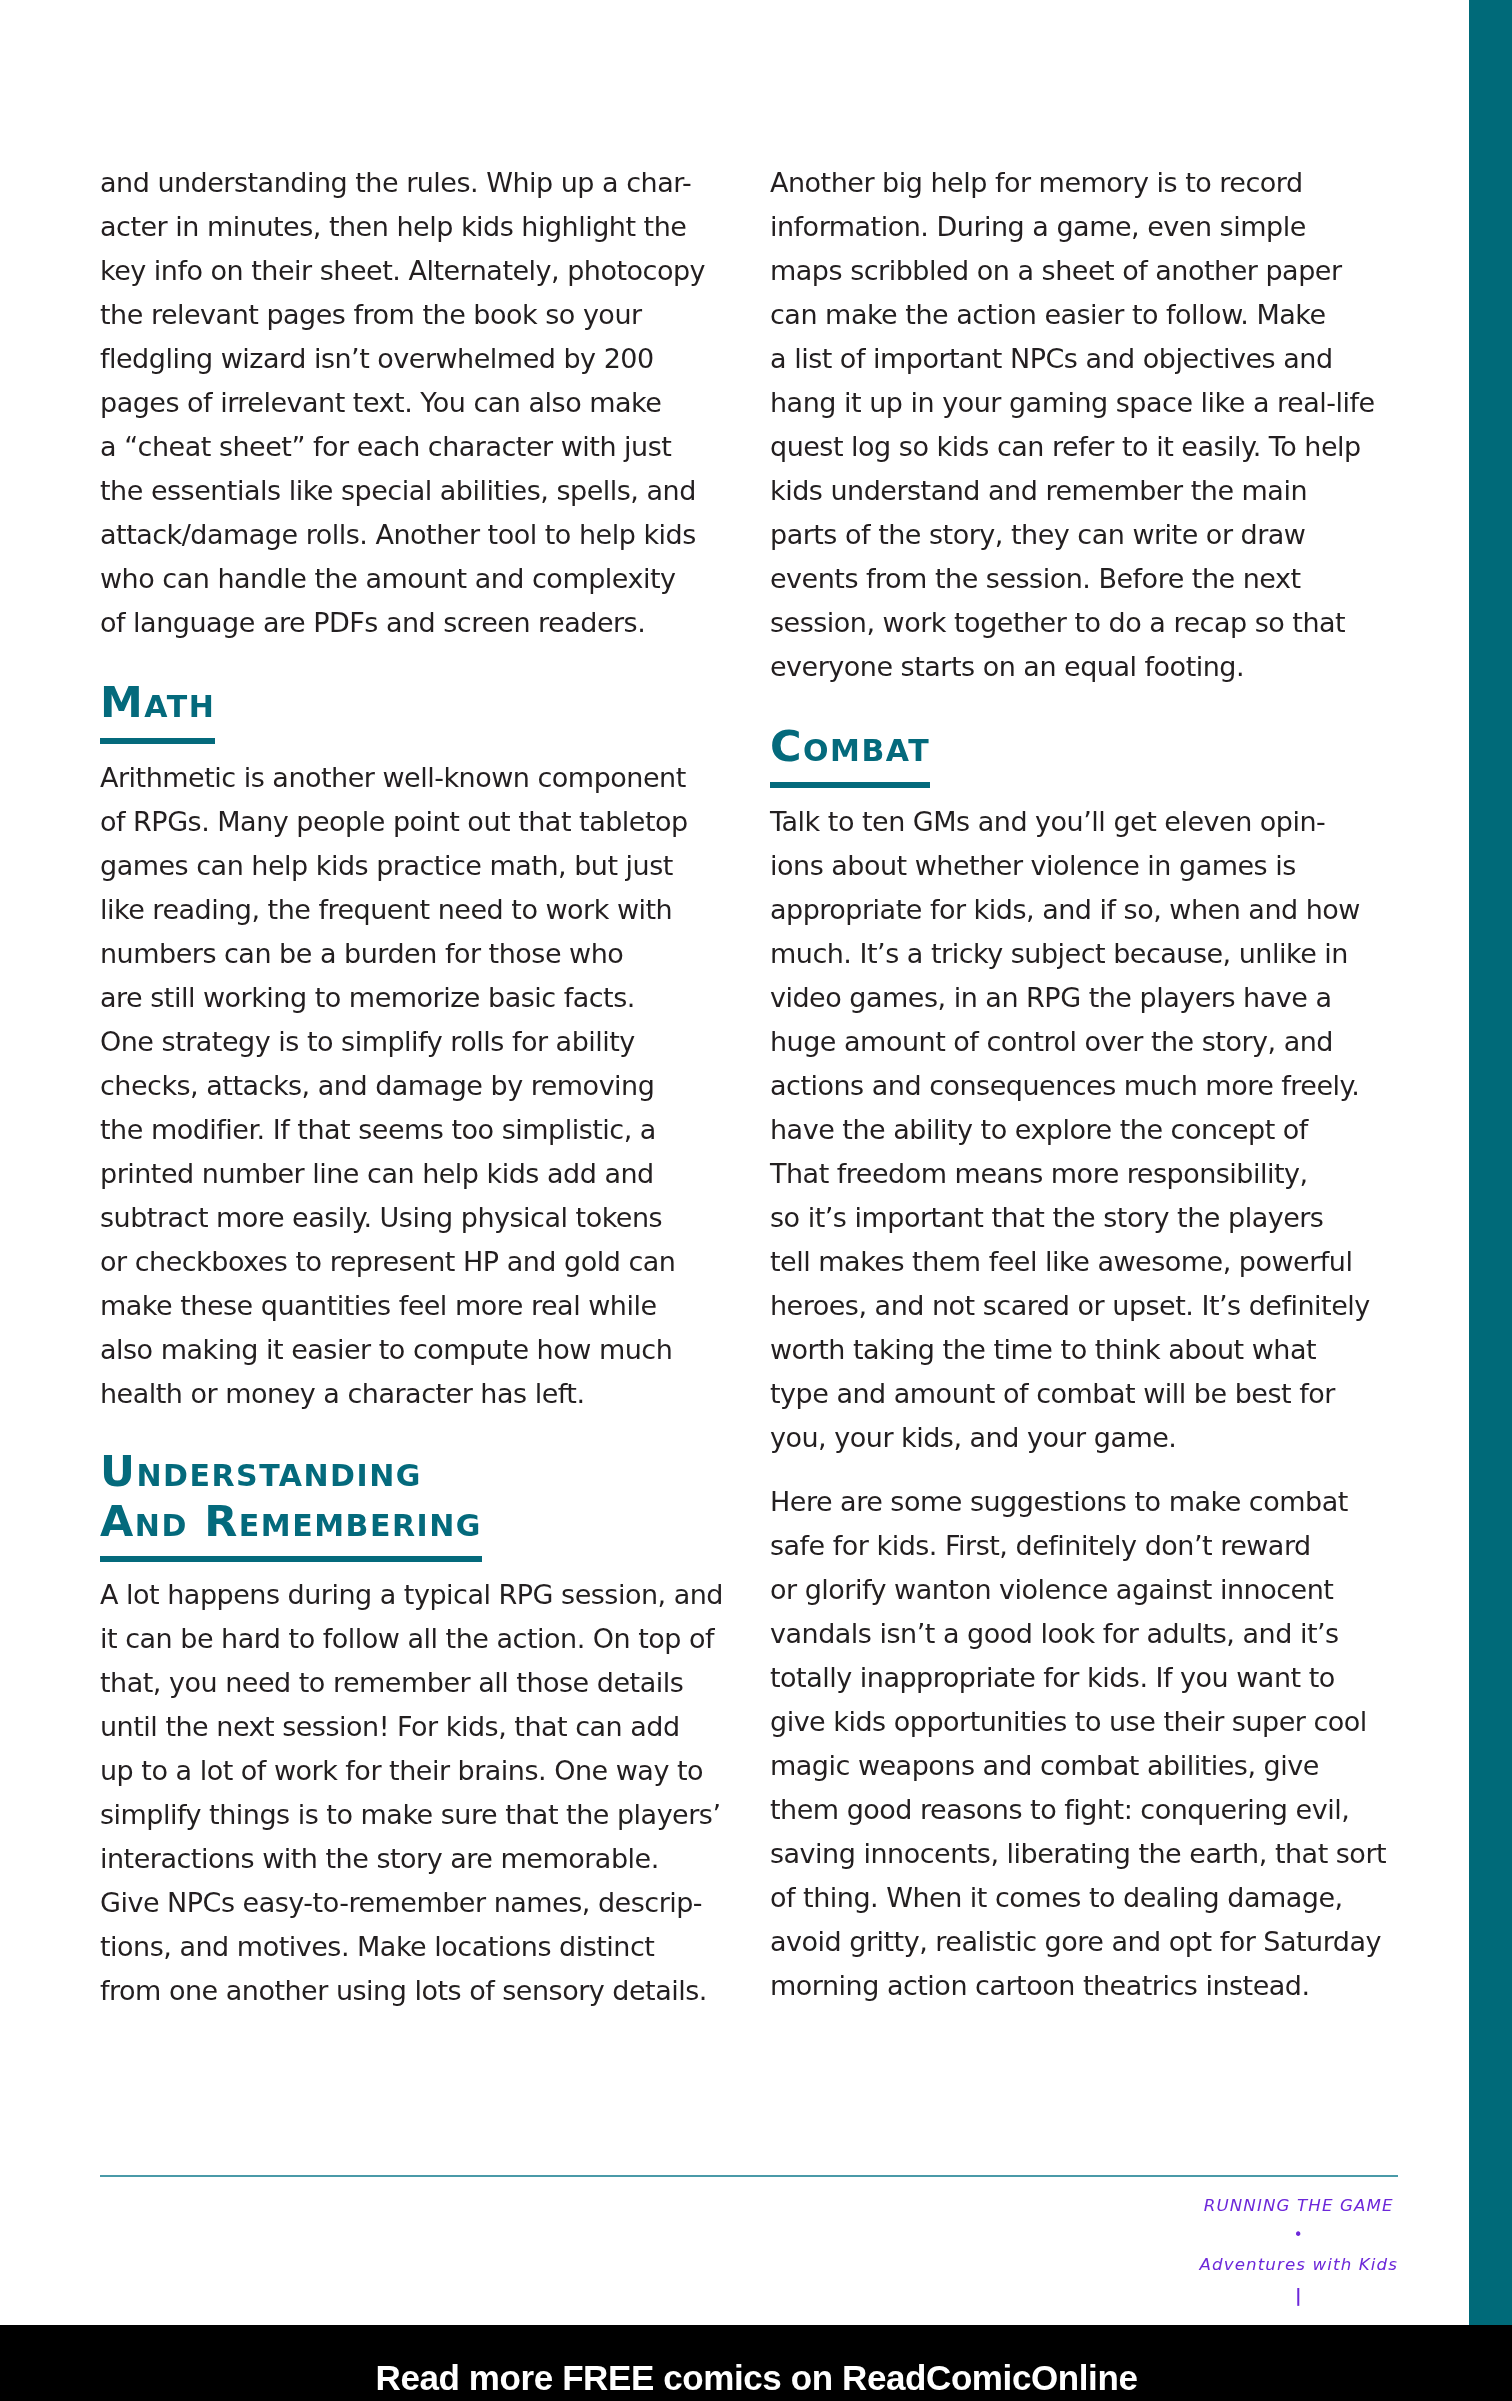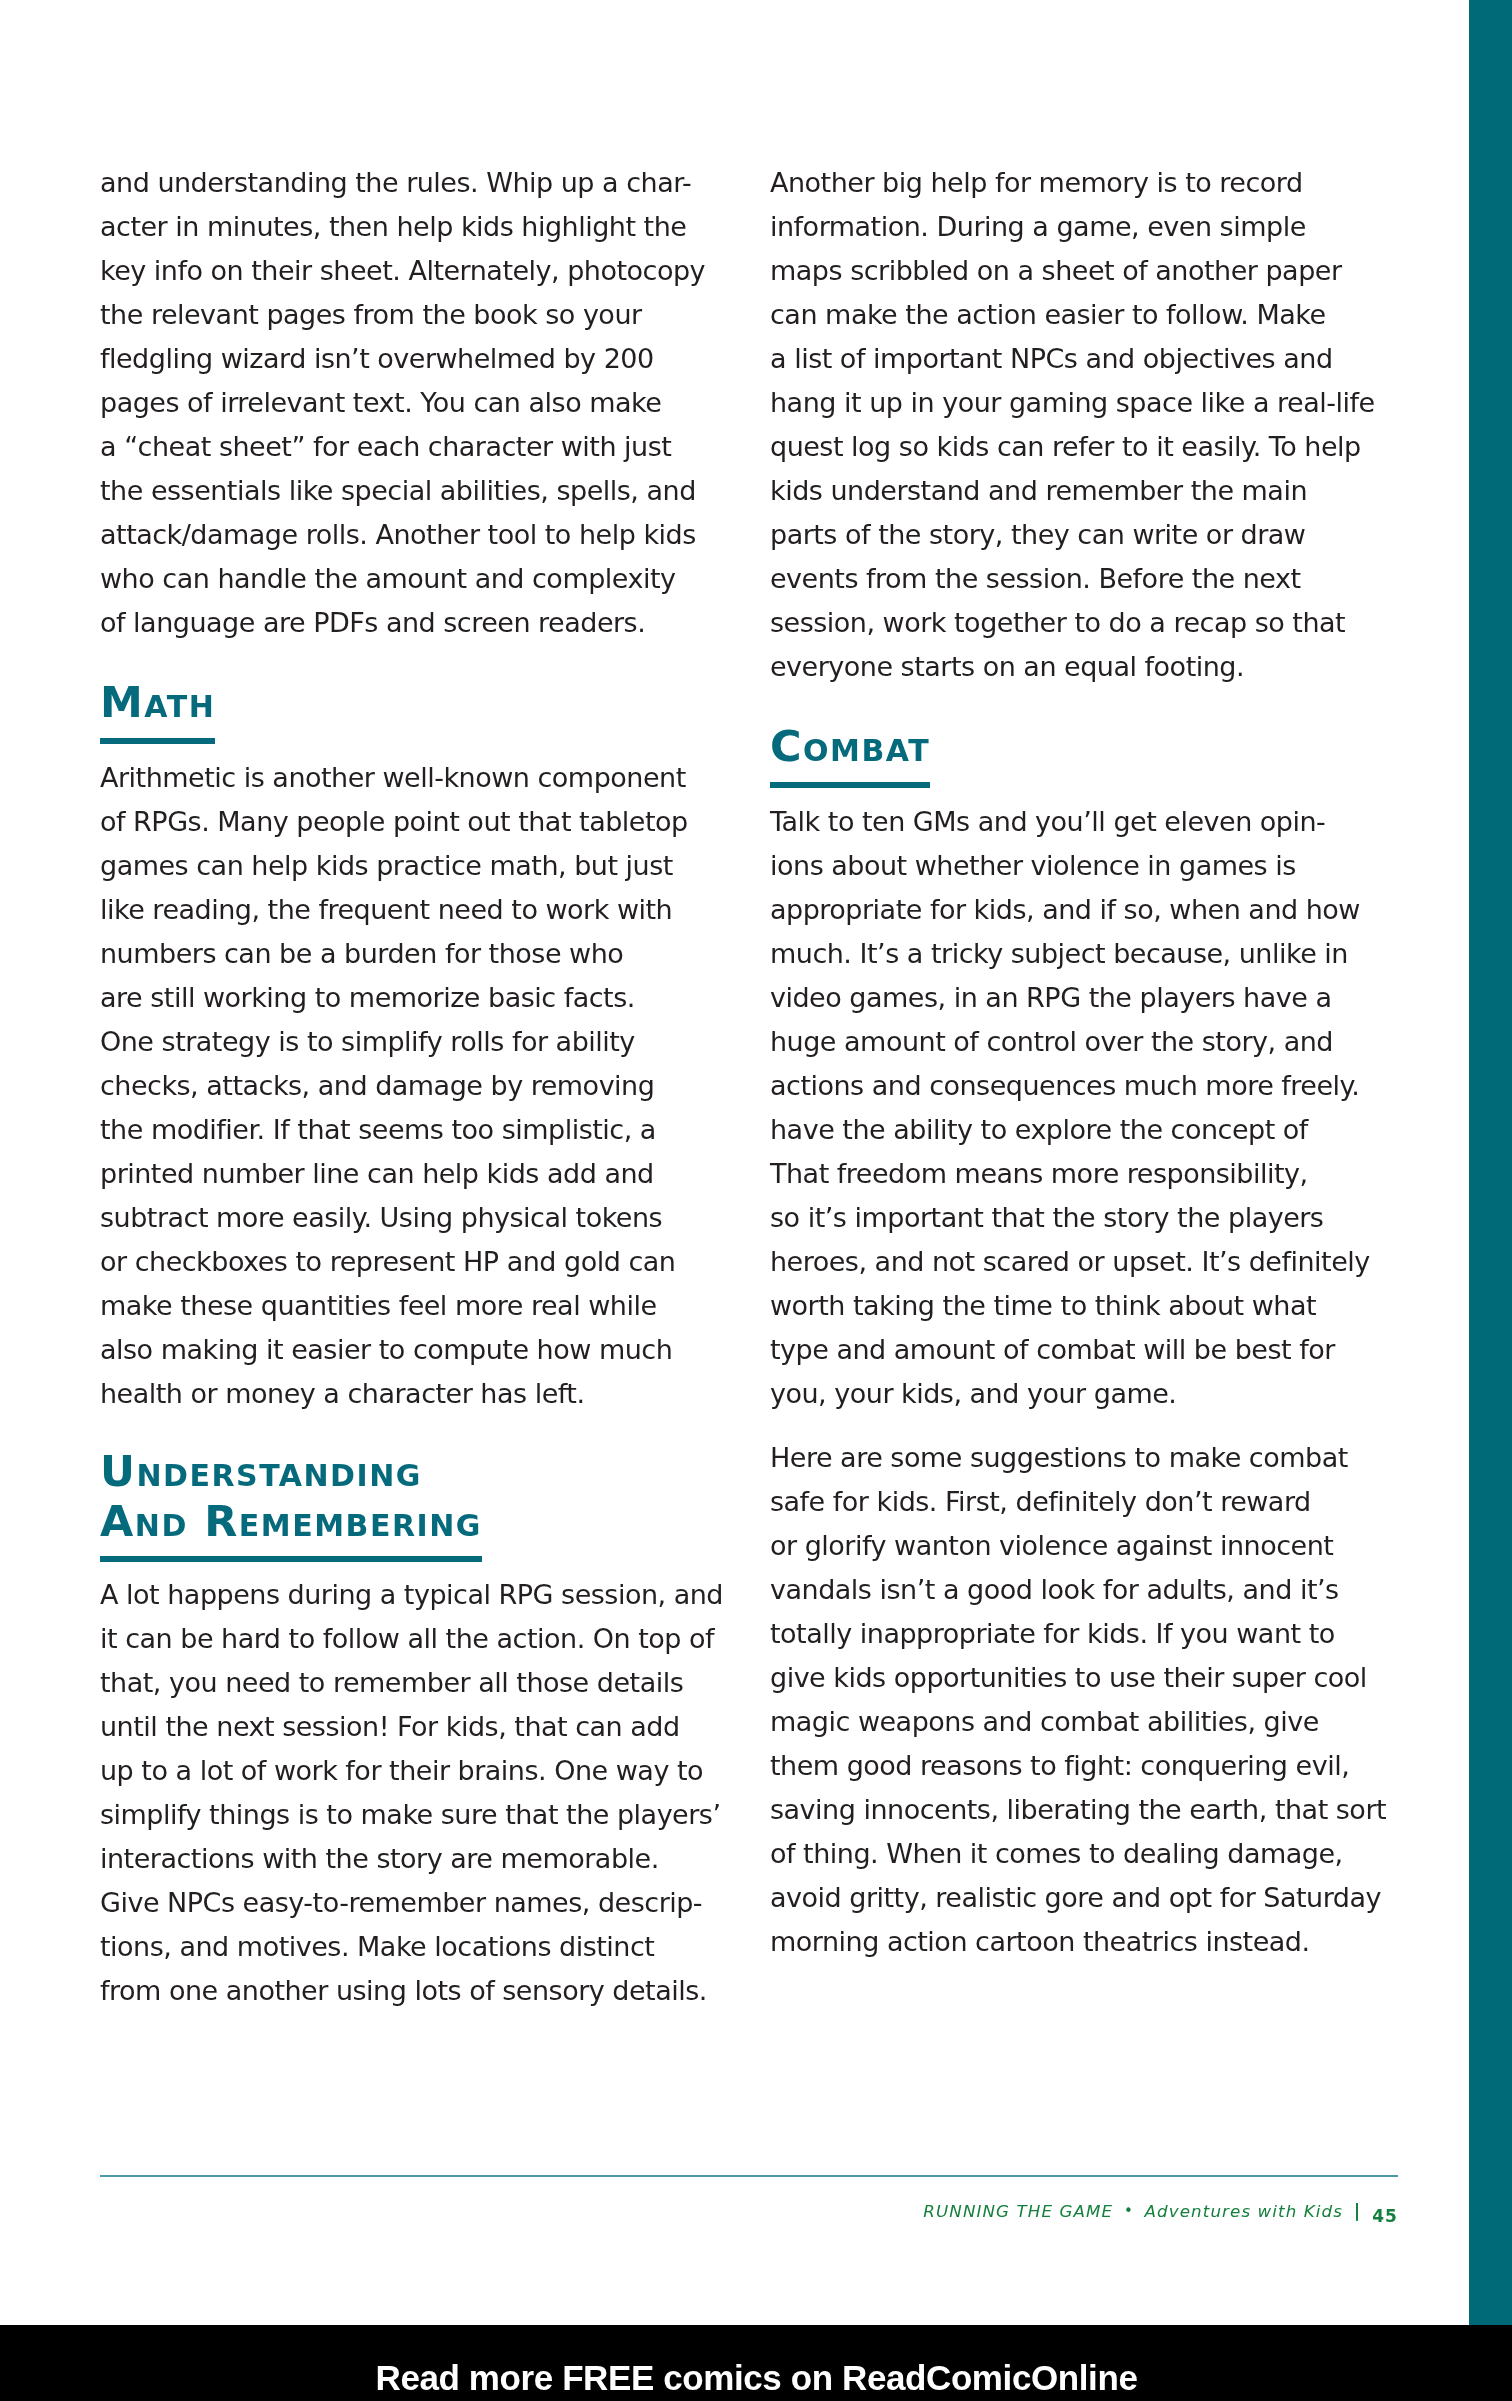--- a/index.html
+++ b/index.html
@@ -10,21 +10,21 @@
   .col-left { left: 100px; top: 161px; }
   .col-right { left: 770px; top: 161px; }
   .para { margin: 0; font-size: 27px; line-height: 44px; color: #231f20; letter-spacing: -0.5px; word-spacing: 0px; }
   .para .ln { display: block; white-space: nowrap; }
   .para + .para { margin-top: 20px; }
   .heading-wrap { display: inline-block; }
   .heading { margin: 0; color: #046a7c; font-family: "DejaVu Sans", sans-serif; font-weight: bold; font-size: 43px; line-height: 50px; letter-spacing: 1.5px; font-variant: small-caps; text-transform: capitalize; }
   .heading .ln { display: block; white-space: nowrap; }
   .h-underline { height: 6px; background: #046a7c; margin-top: 10.7px; }
   .footer-line { position: absolute; left: 100px; top: 2175px; width: 1298px; height: 2.3px; background: #4a9aa8; }
-  .footer { position: absolute; right: 115px; top: 2195px; font-size: 16.7px; color: #15803d; letter-spacing: 1.1px; display: flex; align-items: center; gap: 10.7px; white-space: nowrap; }
+  .footer { position: absolute; right: 115px; top: 2195px; font-size: 16.7px; color: #6d28d9; letter-spacing: 1.1px; display: flex; align-items: center; gap: 10.7px; white-space: nowrap; flex-direction: column; }
   .footer .it { font-style: italic; }
   .footer .bullet { font-size: 15px; }
   .footer .pipe { font-weight: bold; font-size: 18px; }
   .footer .pg { font-weight: bold; font-size: 17px; margin-top: 11px; }
   .banner { position: absolute; left: 0; top: 2325px; width: 1513px; height: 76px; background: #000000; display: flex; align-items: center; justify-content: center; }
   .banner-text { color: #ffffff; font-family: "Liberation Sans", sans-serif; font-weight: bold; font-size: 35px; letter-spacing: -0.4px; margin-top: 30px; }
 </style>
 </head>
 <body>
 
@@ -119,20 +119,21 @@
       <span class="ln">Talk to ten GMs and you’ll get eleven opin-</span>
       <span class="ln">ions about whether violence in games is</span>
       <span class="ln">appropriate for kids, and if so, when and how</span>
       <span class="ln">much. It’s a tricky subject because, unlike in</span>
       <span class="ln">video games, in an RPG the players have a</span>
       <span class="ln">huge amount of control over the story, and</span>
       <span class="ln">actions and consequences much more freely.</span>
       <span class="ln">have the ability to explore the concept of</span>
       <span class="ln">That freedom means more responsibility,</span>
       <span class="ln">so it’s important that the story the players</span>
+      <span class="ln">tell makes them feel like awesome, powerful</span>
       <span class="ln">heroes, and not scared or upset. It’s definitely</span>
       <span class="ln">worth taking the time to think about what</span>
       <span class="ln">type and amount of combat will be best for</span>
       <span class="ln">you, your kids, and your game.</span>
     </p>
 
     <p class="para">
       <span class="ln">Here are some suggestions to make combat</span>
       <span class="ln">safe for kids. First, definitely don’t reward</span>
       <span class="ln">or glorify wanton violence against innocent</span>

